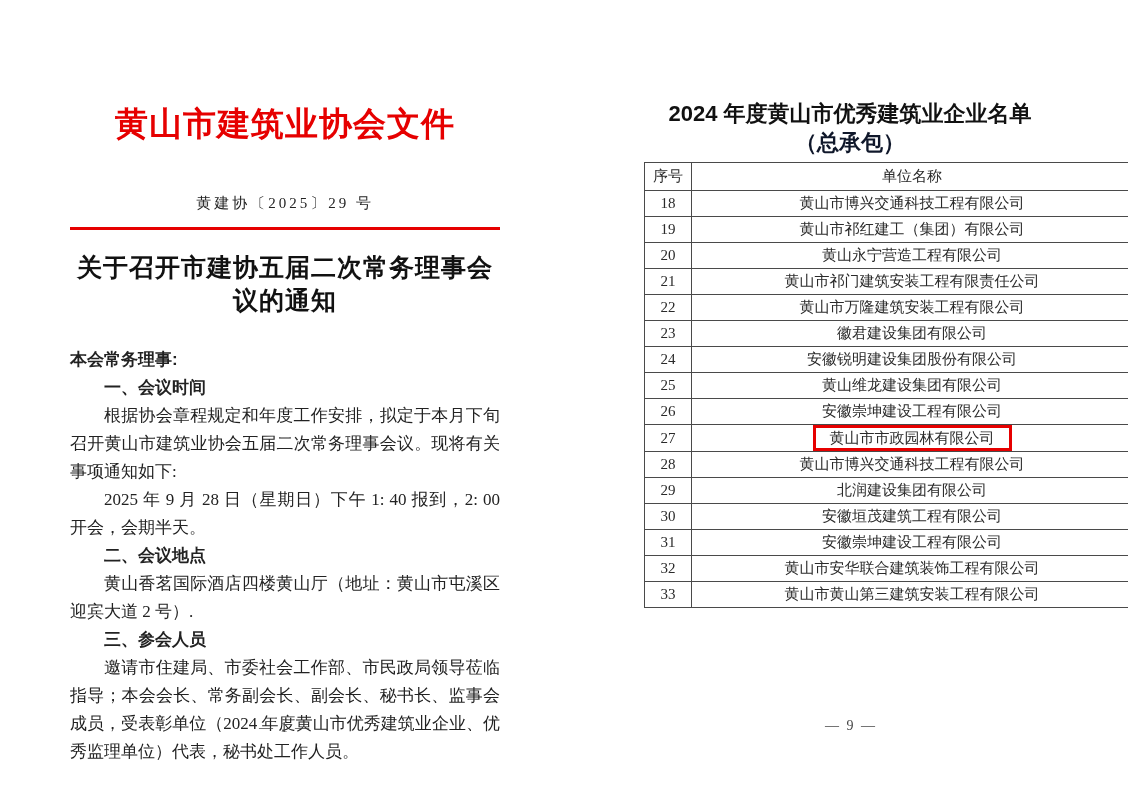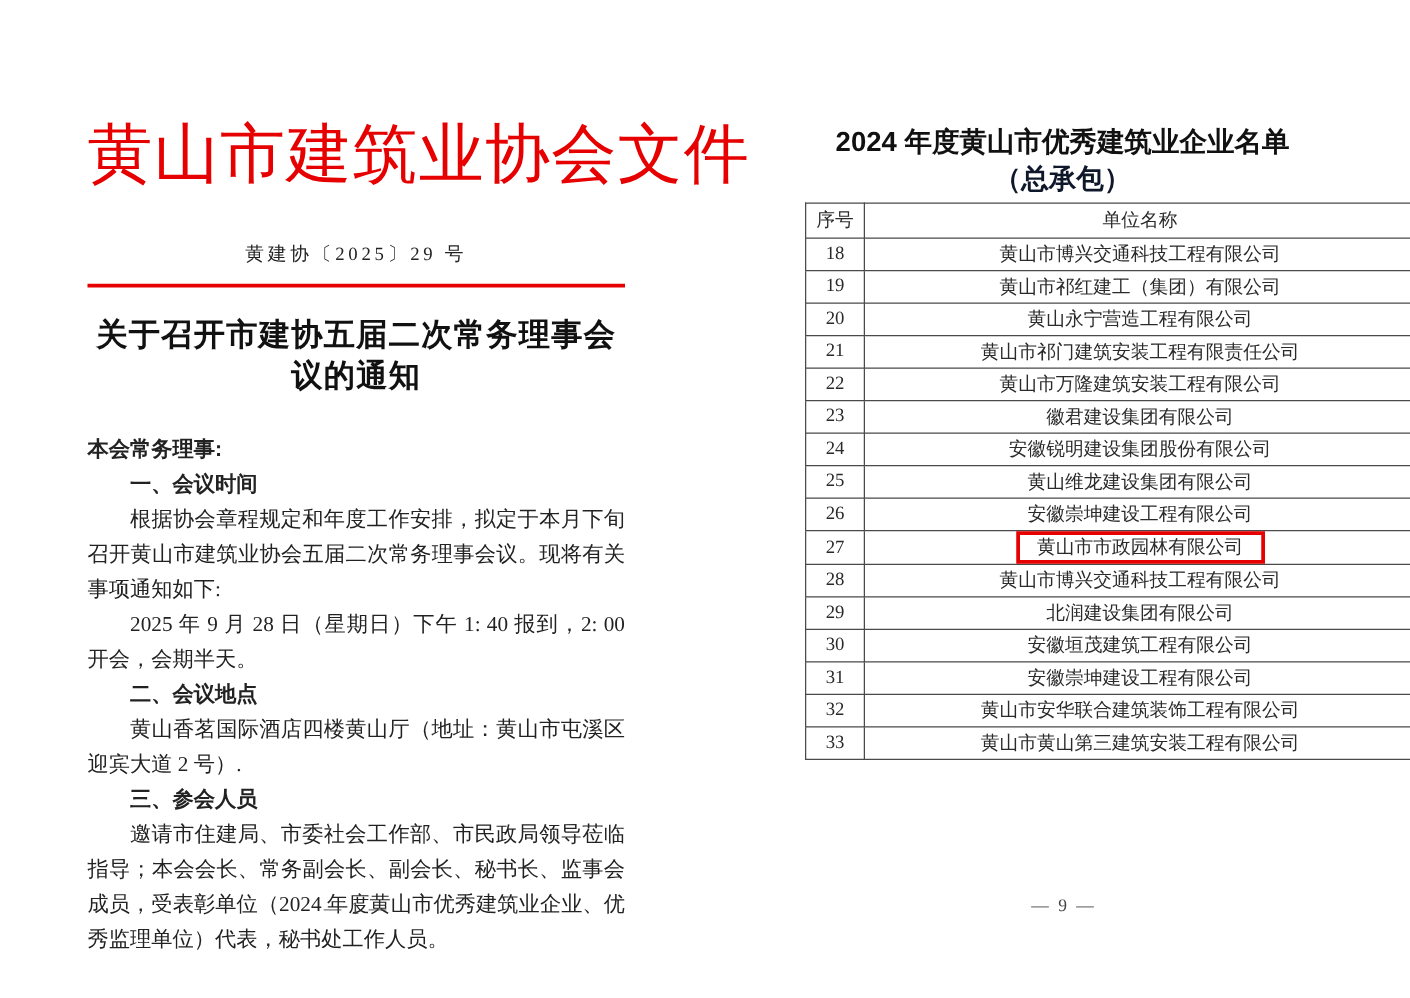--- a/index.html
+++ b/index.html
@@ -12,21 +12,21 @@
     overflow: hidden;
   }
   .page { position: absolute; top: 0; height: 798px; }
   .page-left  { left: 70px;  width: 430px; }
   .page-right { left: 620px; width: 460px; }
 
   
   .org-title {
     margin-top: 94px;
     font-family: "Liberation Sans", sans-serif;
-    font-size: 52px; font-weight: 400;
+    font-size: 33px; font-weight: 700;
     color: #e60000;
     text-align: center;
     letter-spacing: 1px;
     line-height: 60px;
     white-space: nowrap;
   }
   .doc-number {
     margin-top: 40px;
     text-align: center;
     font-size: 15px;

